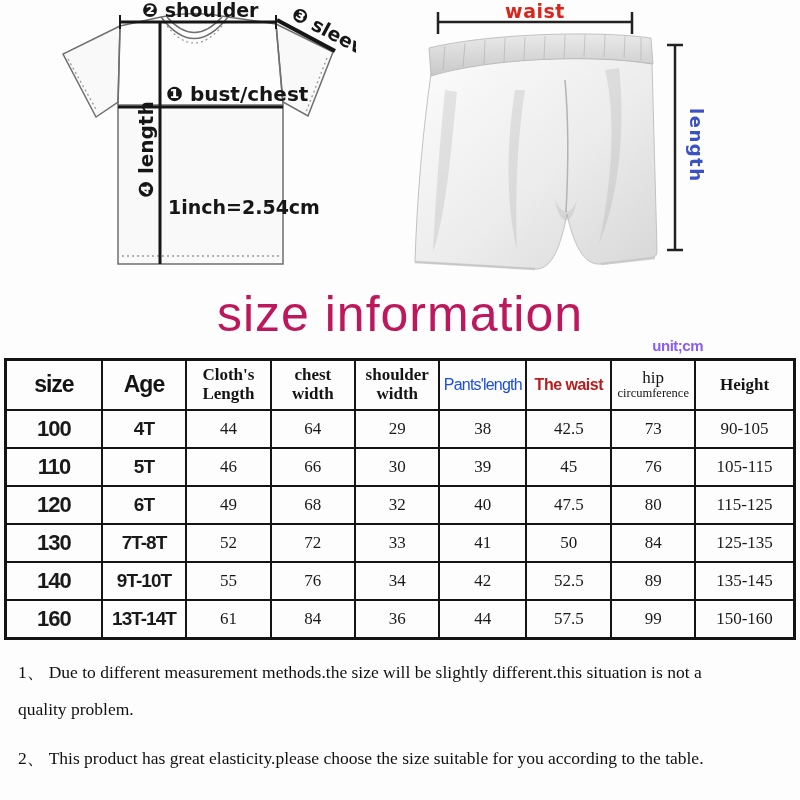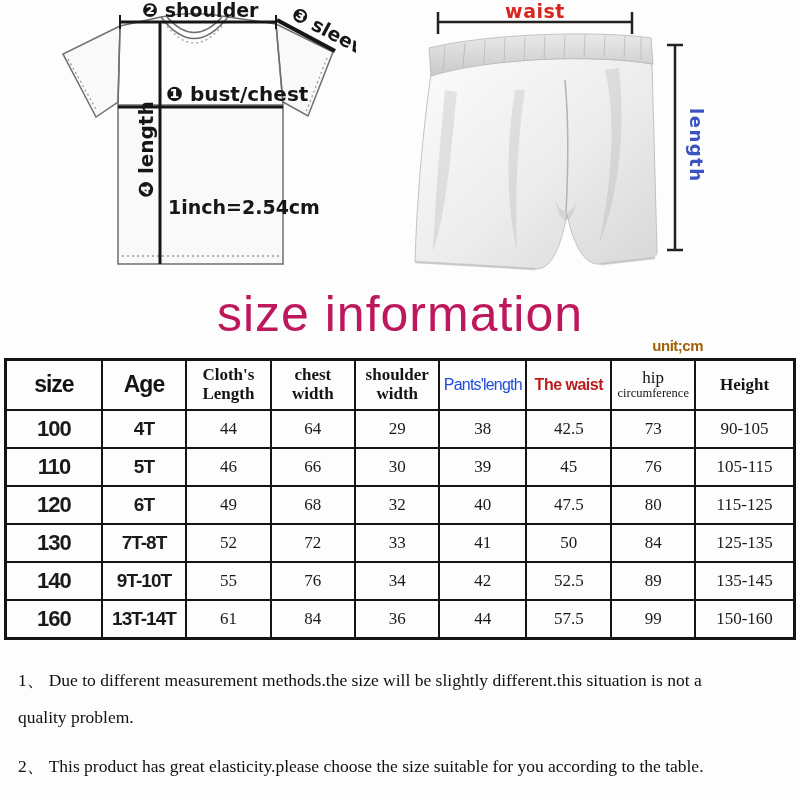--- a/index.html
+++ b/index.html
@@ -13,25 +13,25 @@
   .shorts-svg{position:absolute;left:405px;top:0;}
   svg text{font-family:"DejaVu Sans","Liberation Sans",sans-serif;}
   .diag-label{font-weight:bold;fill:#161616;}
   
   .page-title{
     margin:2px 0 0;text-align:center;font-size:50px;font-weight:400;
     letter-spacing:1px;color:#be185d;line-height:1.08;
   }
   .unit-label{
     text-align:right;padding-right:97px;font-size:15px;font-weight:bold;
-    letter-spacing:-0.5px;margin-top:-4px;color:#a16207;
+    letter-spacing:-0.5px;margin-top:-4px;color:#8b5cf6;
   }
   
   table.size-table{
-    width:792px;margin:4px auto 8px;border-collapse:collapse;
+    width:792px;margin:4px auto 0;border-collapse:collapse;
     border:3px solid #141414;table-layout:fixed;
   }
   .size-table th,.size-table td{
     border:2px solid #141414;text-align:center;vertical-align:middle;
     padding:0;overflow:hidden;
   }
   .size-table thead th{height:48px;}
   .size-table tbody td{height:36px;font-family:"Liberation Serif",serif;font-size:17px;color:#1a1a1a;}
   .size-table tbody td:nth-child(1){
     font-family:"Liberation Sans",sans-serif;font-weight:bold;font-size:22px;letter-spacing:-1px;

